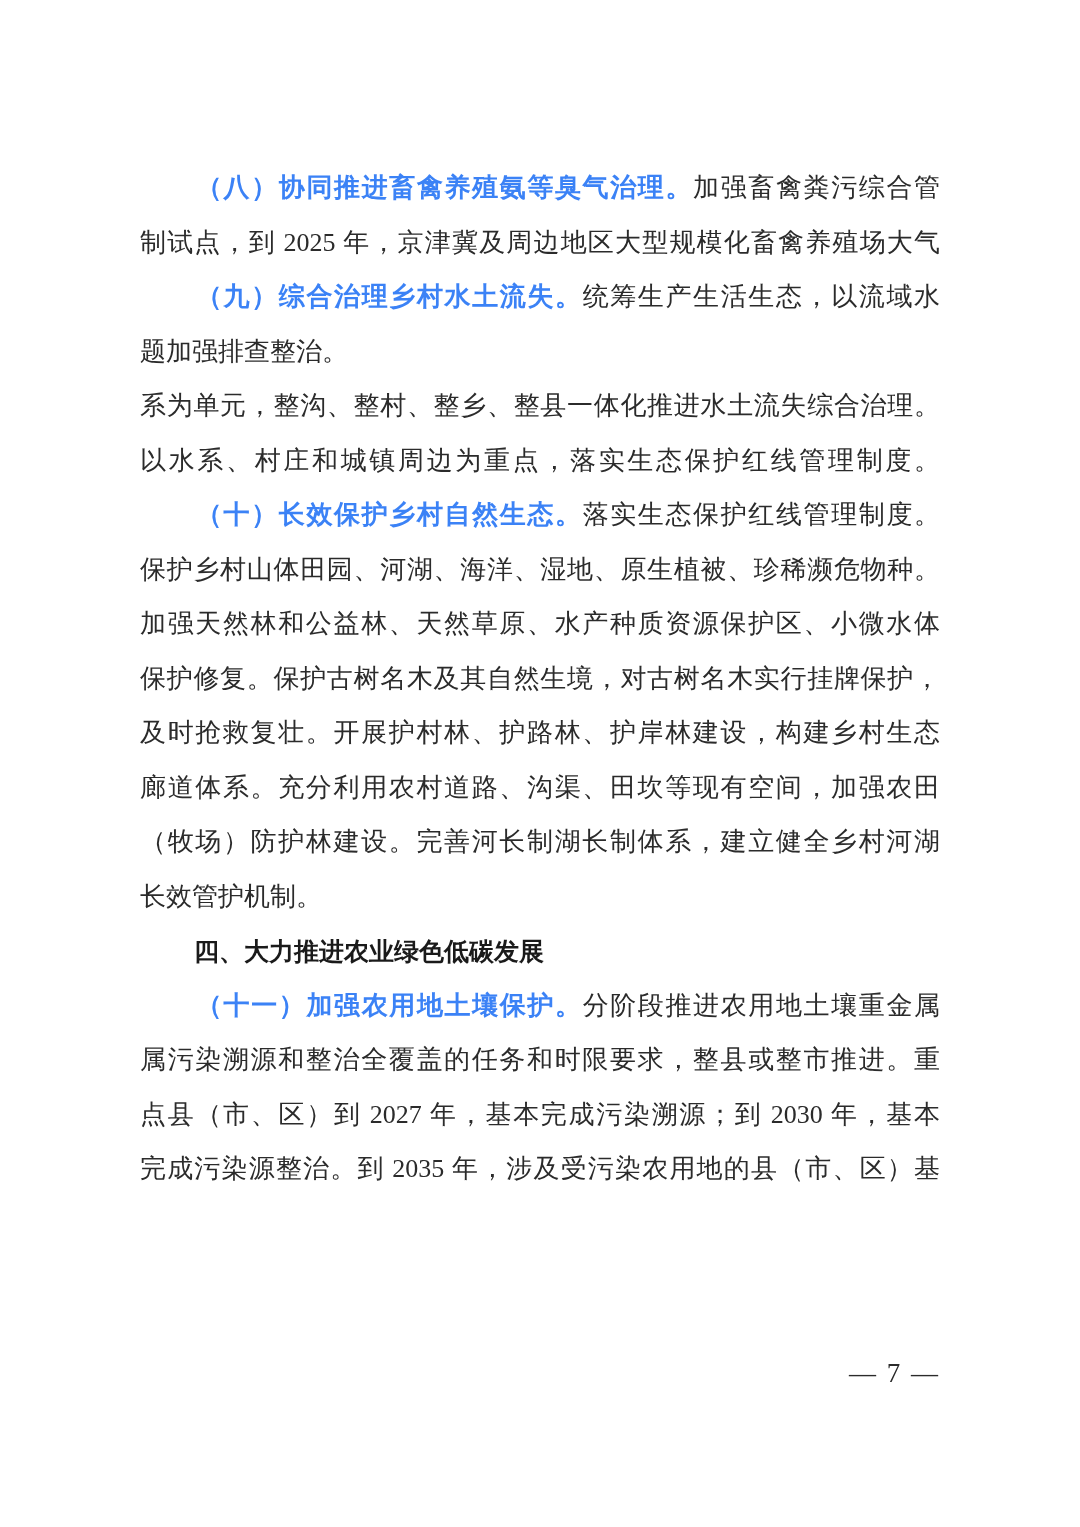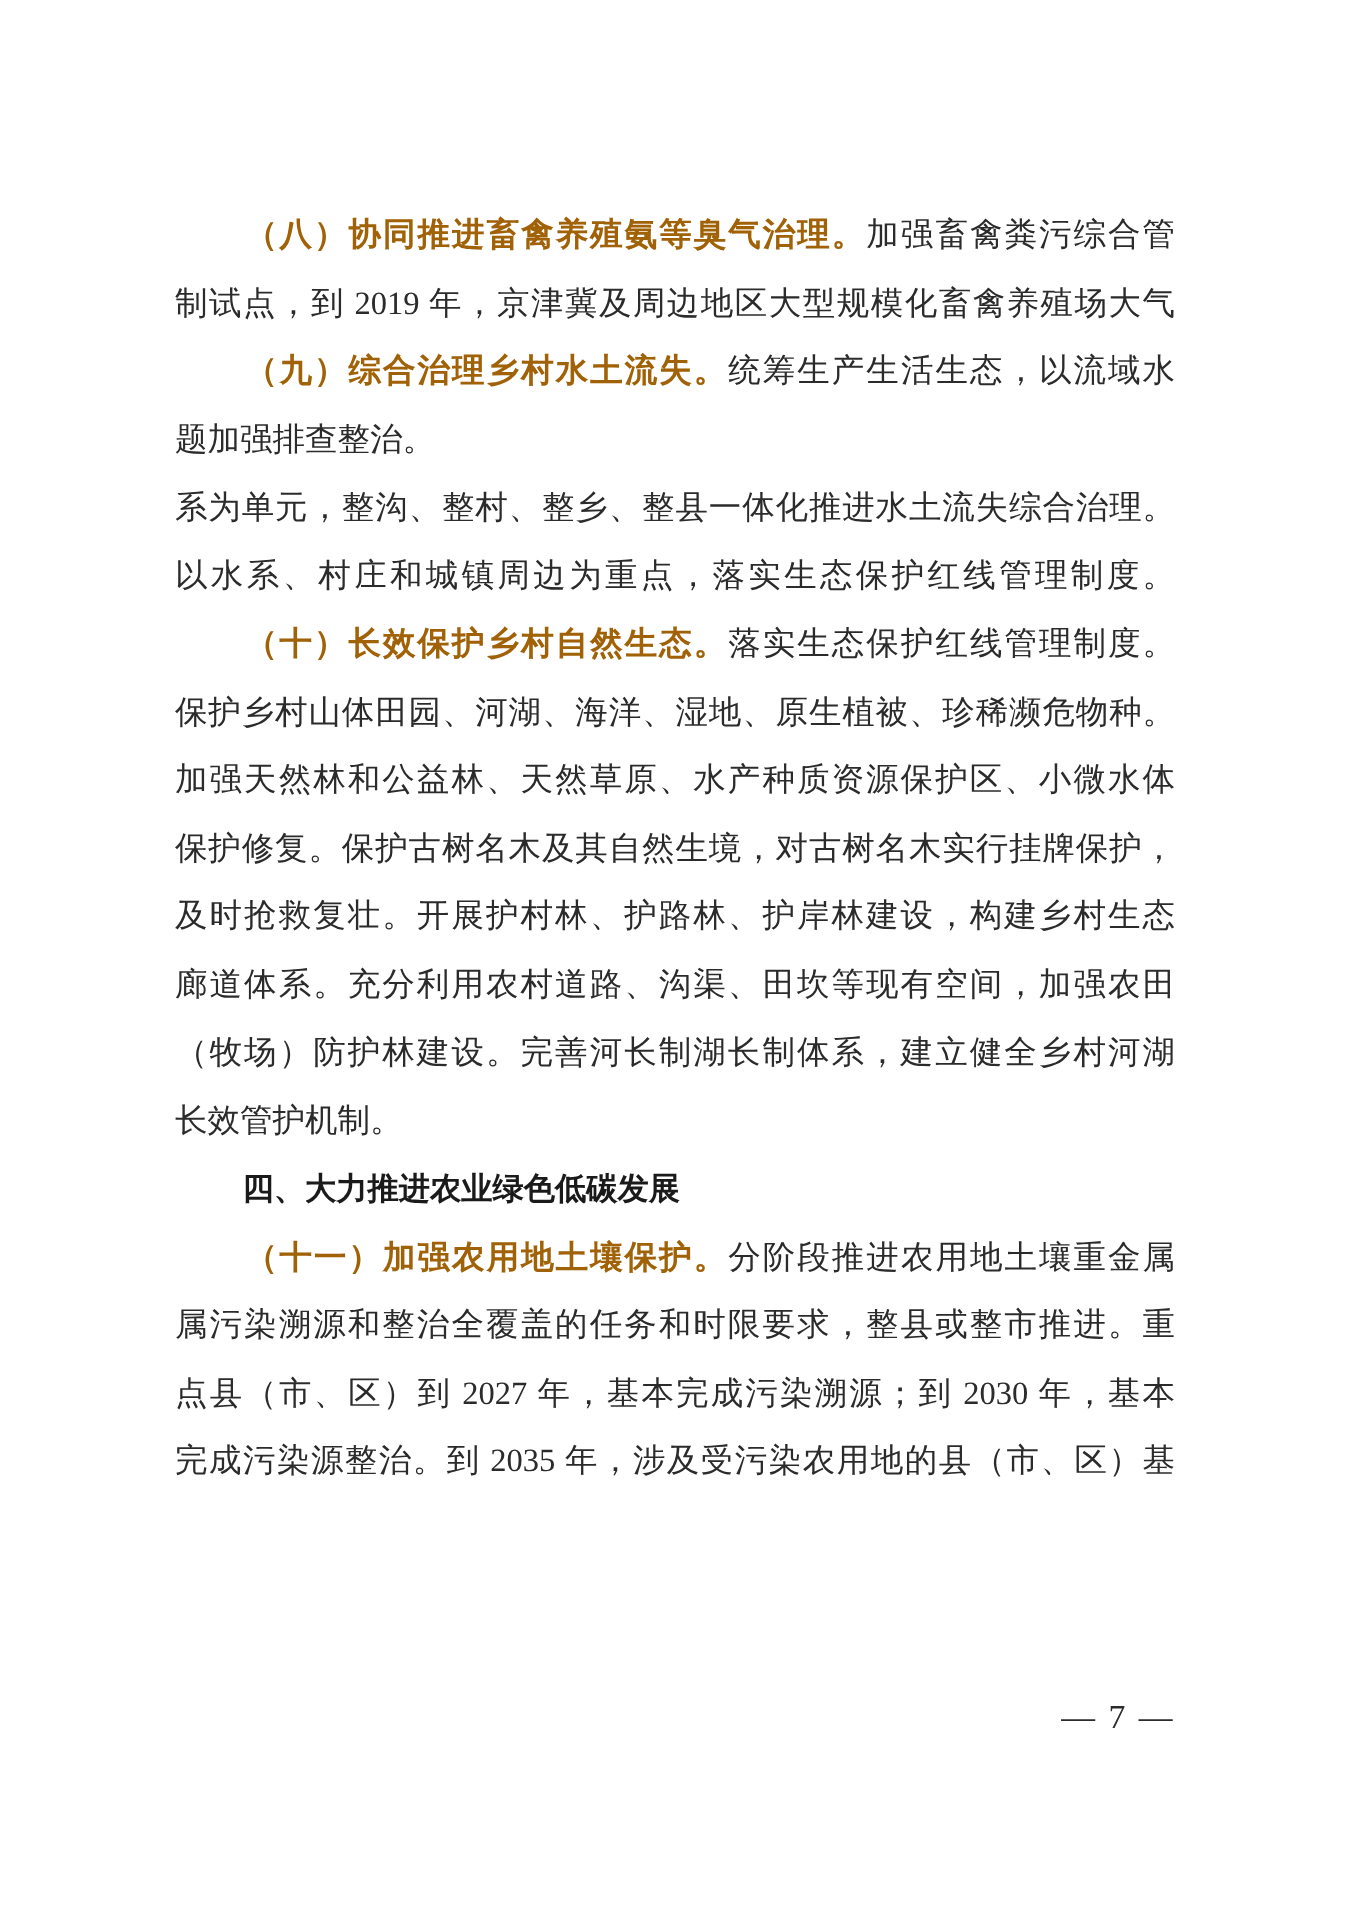--- a/index.html
+++ b/index.html
@@ -26,21 +26,21 @@
     line-height: 54.5px;
     font-size: 26px;
     color: #2b2b2b;
     text-align: justify;
     text-align-last: justify;
     text-justify: inter-character;
     letter-spacing: 0;
   }
   .line .bold {
     font-weight: bold;
-    color: #a16207;
+    color: #3b82f6;
     font-family: Liberation Serif, serif;
   }
   .first {
     text-indent: 56px;
   }
   .end {
     text-align: left;
     text-align-last: left;
   }
   .heading {
@@ -65,21 +65,21 @@
     letter-spacing: 2px;
   }
 </style>
 </head>
 <body>
 
 <div class="page">
   <div class="content">
 
     <div class="line first"><span class="bold">（八）协同推进畜禽养殖氨等臭气治理。</span><span>加强畜禽粪污综合管</span></div>
-    <div class="line">制试点，到 2019 年，京津冀及周边地区大型规模化畜禽养殖场大气</div>
+    <div class="line">制试点，到 2025 年，京津冀及周边地区大型规模化畜禽养殖场大气</div>
     <div class="line first"><span class="bold">（九）综合治理乡村水土流失。</span><span>统筹生产生活生态，以流域水</span></div>
 
     <div class="line end">题加强排查整治。</div>
     <div class="line">系为单元，整沟、整村、整乡、整县一体化推进水土流失综合治理。</div>
     <div class="line">以水系、村庄和城镇周边为重点，落实生态保护红线管理制度。</div>
 
     <div class="line first"><span class="bold">（十）长效保护乡村自然生态。</span><span>落实生态保护红线管理制度。</span></div>
     <div class="line">保护乡村山体田园、河湖、海洋、湿地、原生植被、珍稀濒危物种。</div>
     <div class="line">加强天然林和公益林、天然草原、水产种质资源保护区、小微水体</div>
     <div class="line">保护修复。保护古树名木及其自然生境，对古树名木实行挂牌保护，</div>

